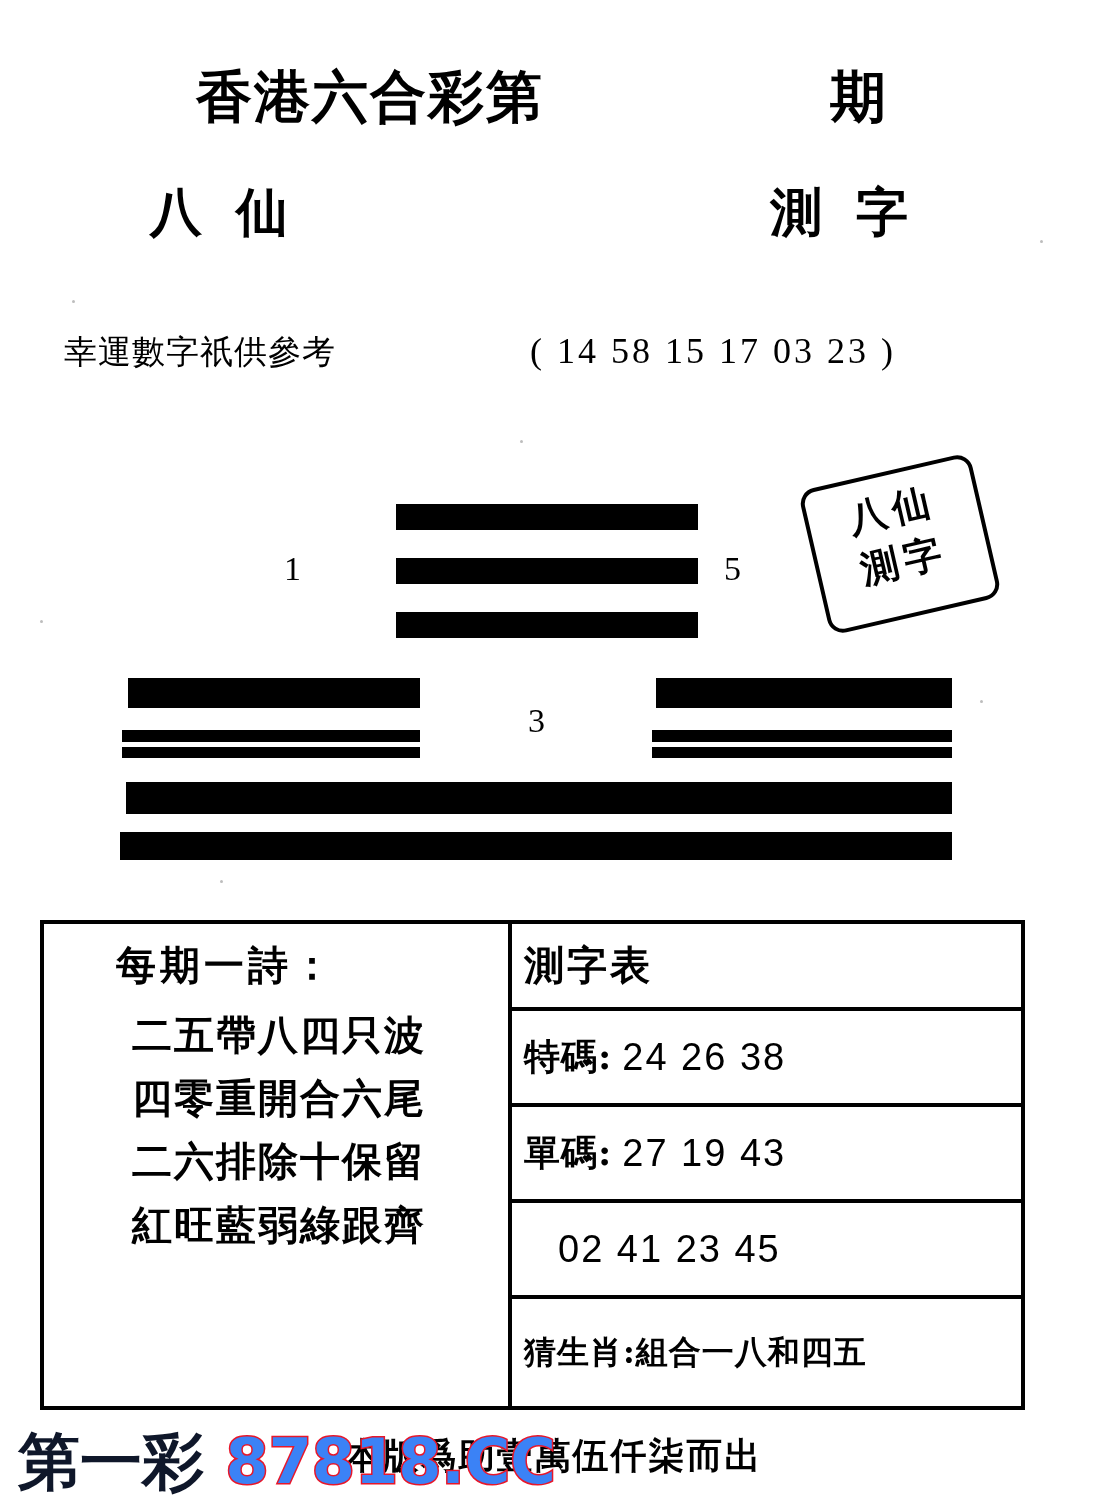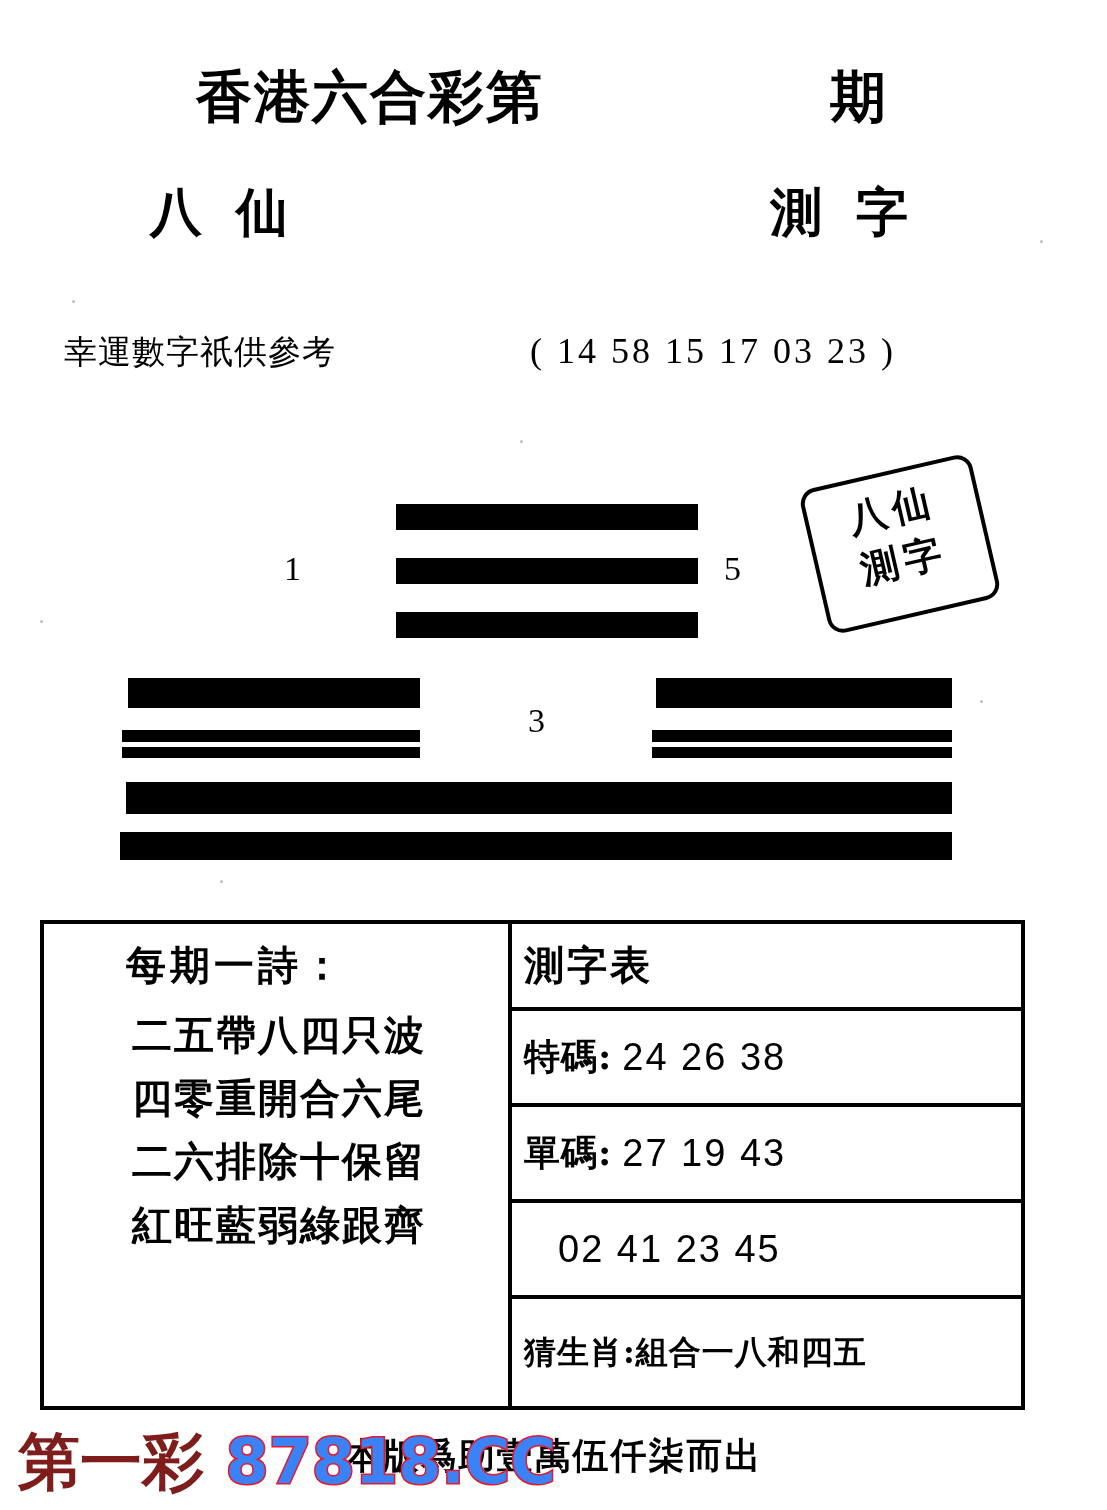--- a/index.html
+++ b/index.html
@@ -148,23 +148,24 @@
   .right-col {
     flex: 1;
     box-sizing: border-box;
     display: flex;
     flex-direction: column;
   }
   .poem-title {
     font-size: 40px;
     font-weight: bold;
     font-family: "DejaVu Serif", "Liberation Serif", serif;
-    padding-left: 82px;
+    padding-left: 32px;
     letter-spacing: 4px;
     margin-bottom: 10px;
+    margin-left: 40px;
   }
   .poem-line {
     font-size: 40px;
     font-weight: bold;
     font-family: "DejaVu Serif", "Liberation Serif", serif;
     padding-left: 88px;
     letter-spacing: 2px;
     line-height: 1.58;
   }
   .r-row {
@@ -222,21 +223,21 @@
   
   .watermark {
     position: absolute;
     left: 18px;
     top: 1420px;
     font-size: 62px;
     font-weight: bold;
     font-family: "DejaVu Sans", sans-serif;
     white-space: nowrap;
   }
-  .wm-red { color: #7f1d1d; }
+  .wm-red { color: #0f172a; }
   .wm-yellow {
     color: #3b82f6;
     -webkit-text-stroke: 3px #e8172a;
     paint-order: stroke fill;
   }
   .dots {
     position: absolute;
     inset: 0;
     pointer-events: none;
   }

